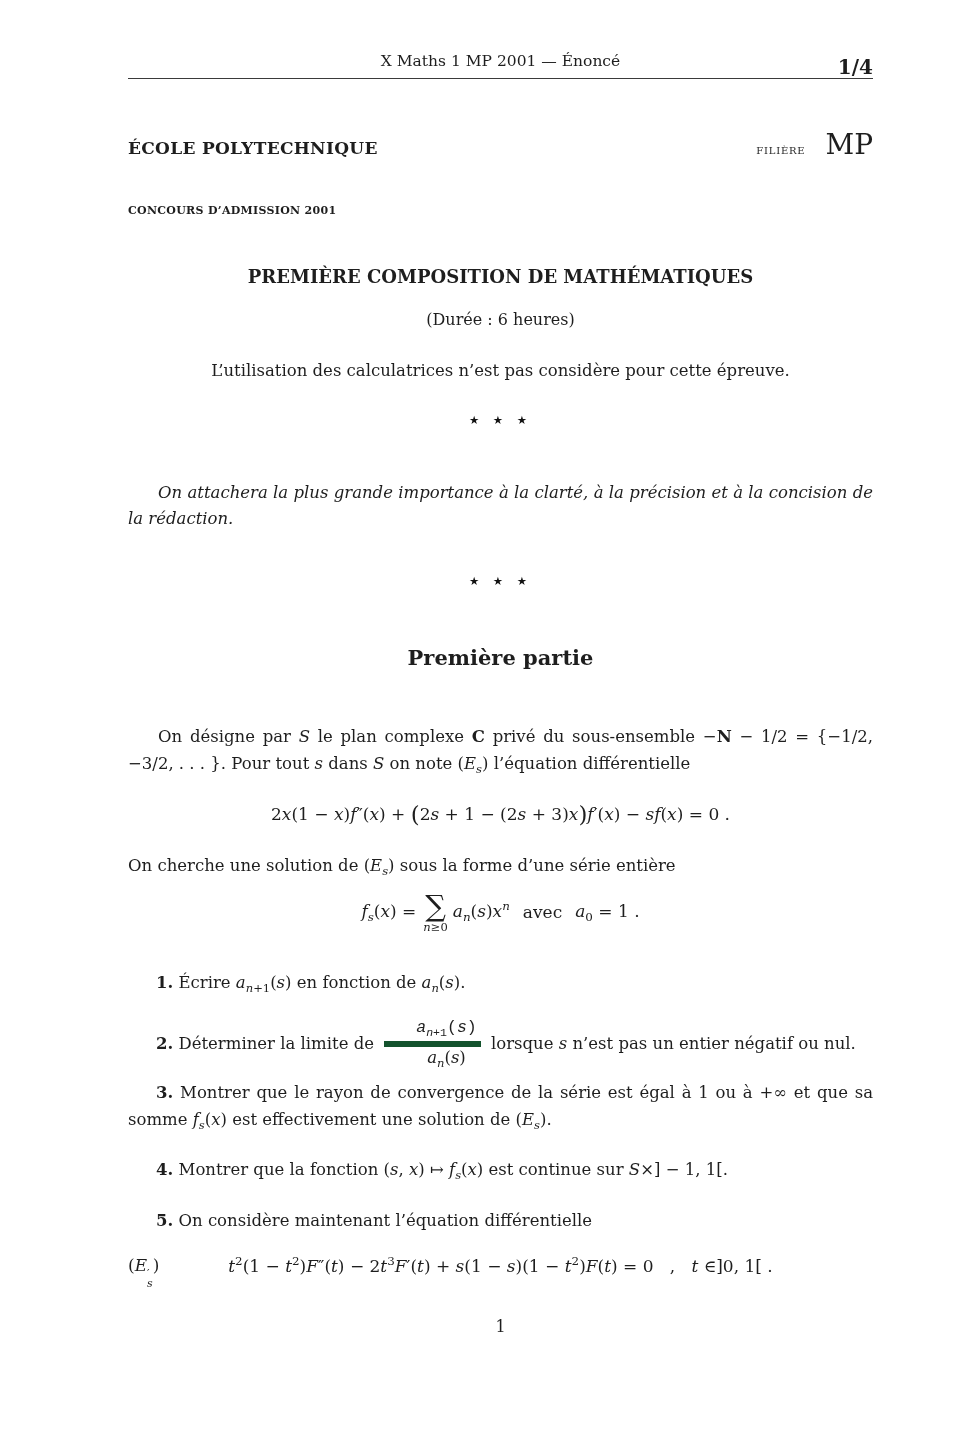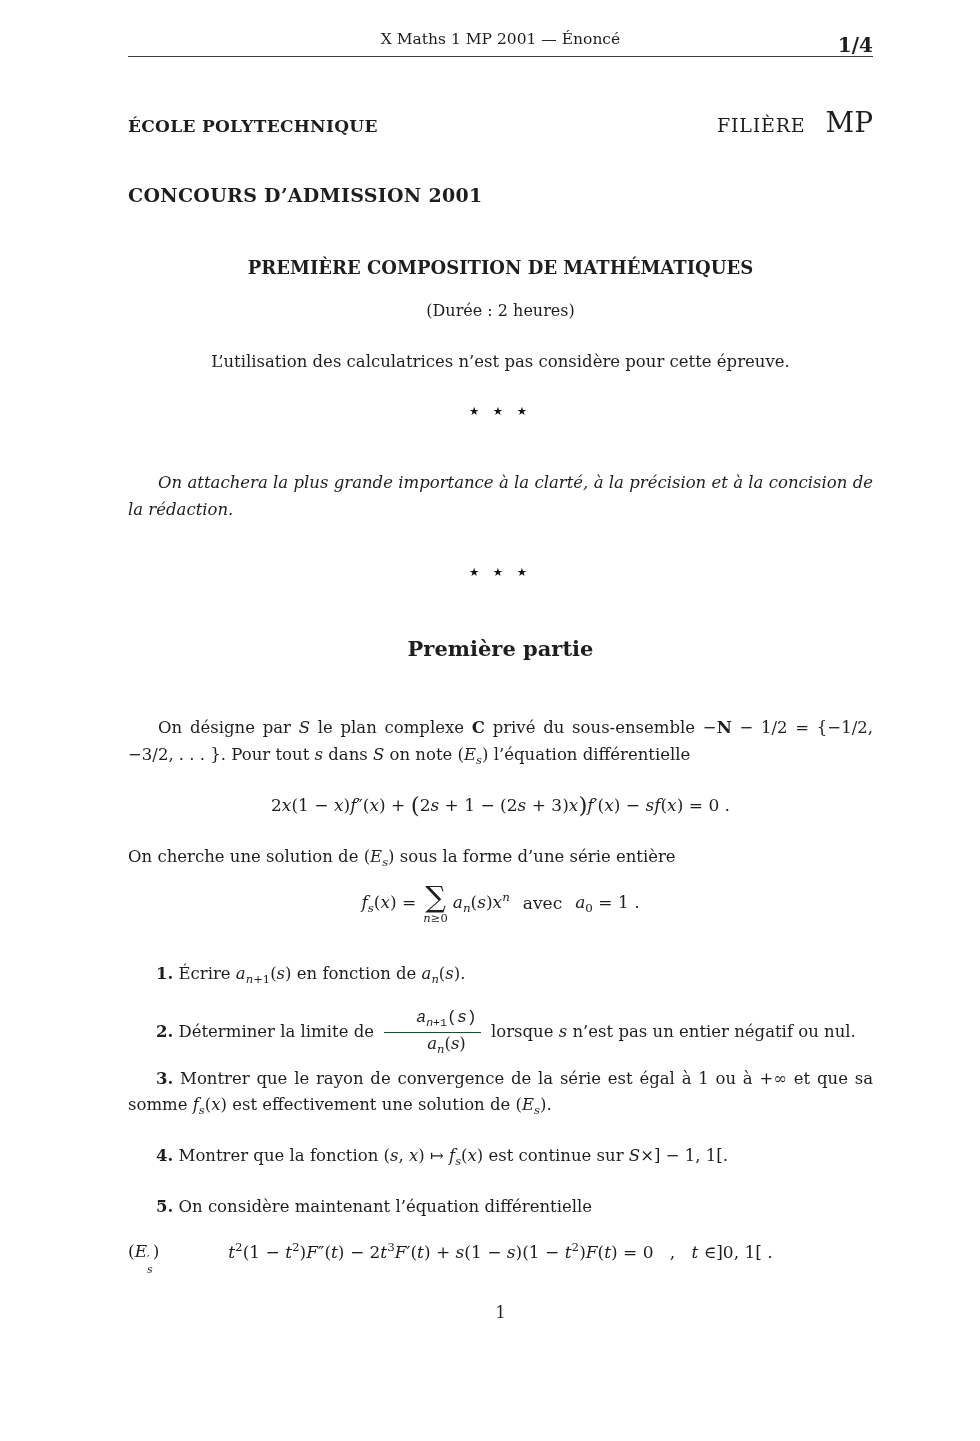--- a/index.html
+++ b/index.html
@@ -11,33 +11,33 @@
     background: #ffffff;
     color: #1e1e1e;
     font-family: "DejaVu Serif", "Liberation Serif", "DejaVu Sans", serif;
     font-size: 16.5px;
     line-height: 1.6;
     overflow: hidden;
   }
   .content { position: absolute; left: 128px; top: 0; width: 745px; }
 
   
-  .doc-header { padding-top: 28px; }
+  .doc-header { padding-top: 50px; }
   .header-row { position: relative; height: 23px; }
   .header-title { display: block; text-align: center; font-size: 15.5px; line-height: 23px; }
   .header-page { position: absolute; right: 0; bottom: -4px; font-size: 20px; line-height: 1; font-weight: bold; }
   .header-rule { margin-top: 5px; border-top: 1.6px solid #3a3a3a; height: 0; }
 
   
   .masthead { margin-top: 44px; display: flex; justify-content: space-between; align-items: baseline; }
   .school { font-weight: bold; font-size: 17px; letter-spacing: 0.3px; }
   .filiere { white-space: nowrap; }
-  .filiere-label { font-size: 19px; letter-spacing: 0.8px; }
+  .filiere-label { font-size: 10px; letter-spacing: 0.8px; }
   .filiere-value { font-size: 28px; margin-left: 20px; }
-  .concours { margin-top: 34px; font-weight: bold; font-size: 19px; letter-spacing: 0.3px; }
+  .concours { margin-top: 34px; font-weight: bold; font-size: 11px; letter-spacing: 0.3px; }
 
   
   .doc-title { margin-top: 44px; text-align: center; font-weight: bold; font-size: 18px; }
   .duration { margin-top: 15px; text-align: center; font-size: 16px; }
   .notice { margin-top: 25px; text-align: center; font-size: 16.5px; }
   .stars { margin-top: 27px; text-align: center; font-size: 11.5px; letter-spacing: 5px; color: #111; }
 
   
   .preamble-note { margin: 50px 0 0; font-style: italic; text-align: justify; text-indent: 30px; }
   .stars-second { margin-top: 40px; }
@@ -63,21 +63,21 @@
   
   .question { margin: 0; text-indent: 28px; }
   .qnum { font-weight: bold; }
   .q1 { margin-top: 36px; }
   .q2 { margin-top: 20px; }
   .q3 { margin-top: 9px; }
   .q4 { margin-top: 23px; }
   .q5 { margin-top: 23px; }
   .frac { display: inline-block; vertical-align: middle; text-align: center; margin: 0 5px; line-height: 1.25; }
   .frac-num { display: block; padding: 0 4px 1px; font-family: Liberation Mono, monospace; }
-  .frac-den { display: block; border-top: 1px solid #14532d; padding: 1px 4px 0; }
+  .frac-den { display: block; border-top: 6px solid #14532d; padding: 1px 4px 0; }
 
   
   .eq-labeled { margin-top: 18px; position: relative; }
   .eq-label { position: absolute; left: 0; top: 0; }
   .ss { display: inline-flex; flex-direction: column; align-items: flex-start; vertical-align: -0.35em; }
   .ss span { display: block; font-size: 11px; line-height: 0.85; }
 
   .page-num { margin-top: 34px; text-align: center; font-size: 16px; }
 
   
@@ -108,21 +108,21 @@
     <div class="masthead">
       <span class="school">ÉCOLE POLYTECHNIQUE</span>
       <span class="filiere">
         <span class="filiere-label">FILIÈRE</span><span class="filiere-value">MP</span>
       </span>
     </div>
 
     <div class="concours">CONCOURS D’ADMISSION 2001</div>
 
     <div class="doc-title">PREMIÈRE COMPOSITION DE MATHÉMATIQUES</div>
-    <div class="duration">(Durée : 2 heures)</div>
+    <div class="duration">(Durée : 6 heures)</div>
     <div class="notice">L’utilisation des calculatrices n’est pas considère pour cette épreuve.</div>
     <div class="stars">★ ★ ★</div>
 
     <p class="preamble-note">On attachera la plus grande importance à la clarté, à la précision et à la concision de la rédaction.</p>
     <div class="stars stars-second">★ ★ ★</div>
 
     <div class="part-heading">Première partie</div>
 
     <p class="para justify indent intro-para">On désigne par <i>S</i> le plan complexe <b>C</b> privé du sous-ensemble −<b>N</b> − 1/2 = {−1/2, −3/2, . . . }. Pour tout <i>s</i> dans <i>S</i> on note (<i>E<sub>s</sub></i>) l’équation différentielle</p>
 

